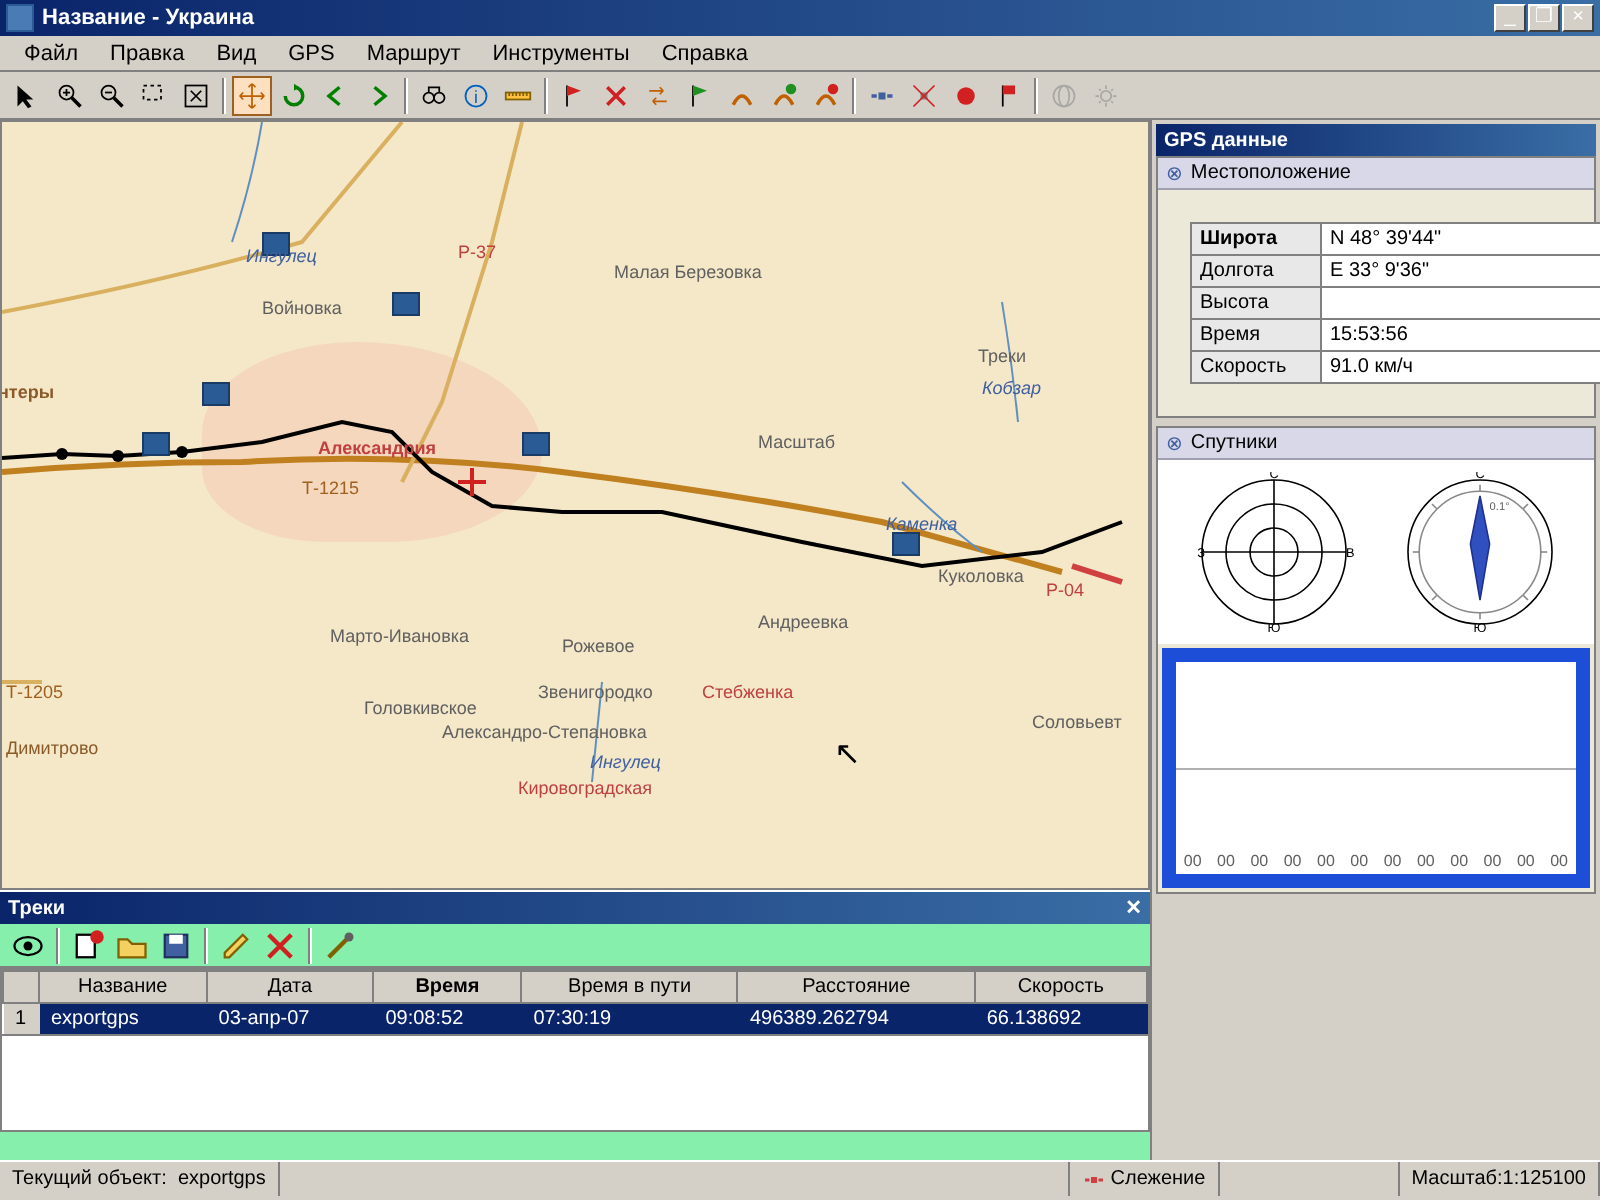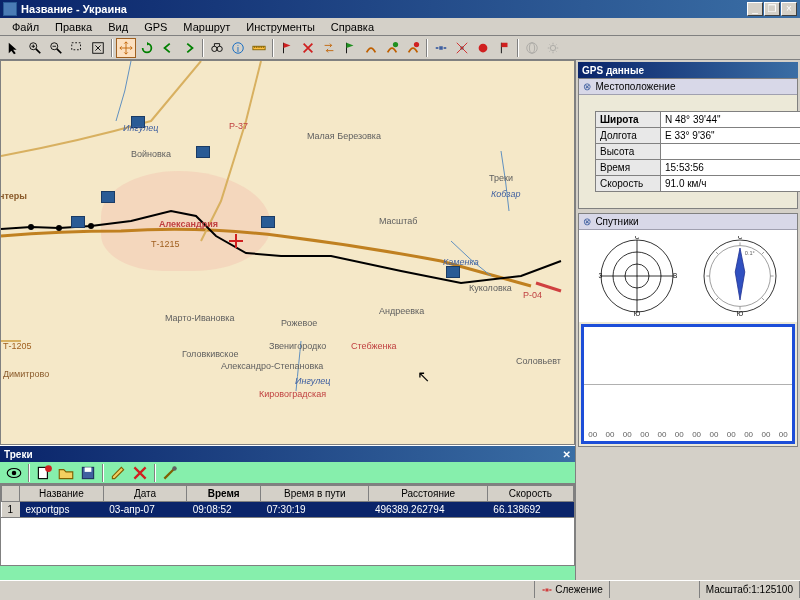--- a/index.html
+++ b/index.html
@@ -40,21 +40,21 @@
 .tracks-table tr.selected td { background: #0a246a; color: #fff; }
 .right-col { width: 225px; background: #d4d0c8; border-left: 1px solid #808080; padding: 2px; }
 .sub-panel { border: 1px solid #808080; margin-bottom: 4px; background: #ece9d8; }
 .sub-header { background: #d8d8e8; height: 16px; display: flex; align-items: center; padding: 0 4px; font-size: 10px; border-bottom: 1px solid #a0a0b0; }
 .sub-header .expand { margin-right: 4px; cursor: pointer; color: #4060a0; }
 .gps-table { width: 100%; border-collapse: collapse; margin: 16px; }
 .gps-table td { border: 1px solid #808080; padding: 2px 4px; font-size: 10px; background: #fff; }
 .gps-table td:first-child { background: #e8e8e8; width: 65px; }
 .sat-area { background: #fff; padding: 6px; display: flex; justify-content: space-around; }
 .sat-circle { width: 80px; height: 80px; }
-.sat-graph { background: #fff; height: 120px; margin: 2px; border: 3px solid #1d4ed8; position: relative; }
+.sat-graph { background: #fff; height: 120px; margin: 2px; border: 7px solid #1d4ed8; position: relative; }
 .sat-axis { position: absolute; bottom: 2px; left: 0; right: 0; display: flex; justify-content: space-around; font-size: 8px; color: #606060; }
 .statusbar { height: 18px; background: #d4d0c8; border-top: 1px solid #fff; display: flex; align-items: center; font-size: 10px; }
 .statusbar > div { padding: 0 6px; border-right: 1px solid #808080; height: 100%; display: flex; align-items: center; }
 .statusbar .spacer { flex: 1; }
 </style>
 </head>
 <body>
 
 <div class="titlebar">
   <div class="titlebar-icon"></div>
@@ -454,20 +454,24 @@
           <span>00</span>
           <span>00</span>
           <span>00</span>
         </div>
       </div>
     </div>
   </div>
 </div>
 
 <div class="statusbar">
+  <div>
+    <span>Текущий объект:</span>&nbsp;&nbsp;
+    <span>exportgps</span>
+  </div>
   <div class="spacer"></div>
   <div>
     <svg width="12" height="12" viewBox="0 0 16 16">
         <rect x="6" y="6" width="4" height="4" fill="#d04040"></rect>
         <rect x="2" y="7" width="3" height="2" fill="#d04040"></rect>
         <rect x="11" y="7" width="3" height="2" fill="#d04040"></rect>
       </svg>
     &nbsp;<span>Слежение</span>
   </div>
   <div style="width:90px"></div>

